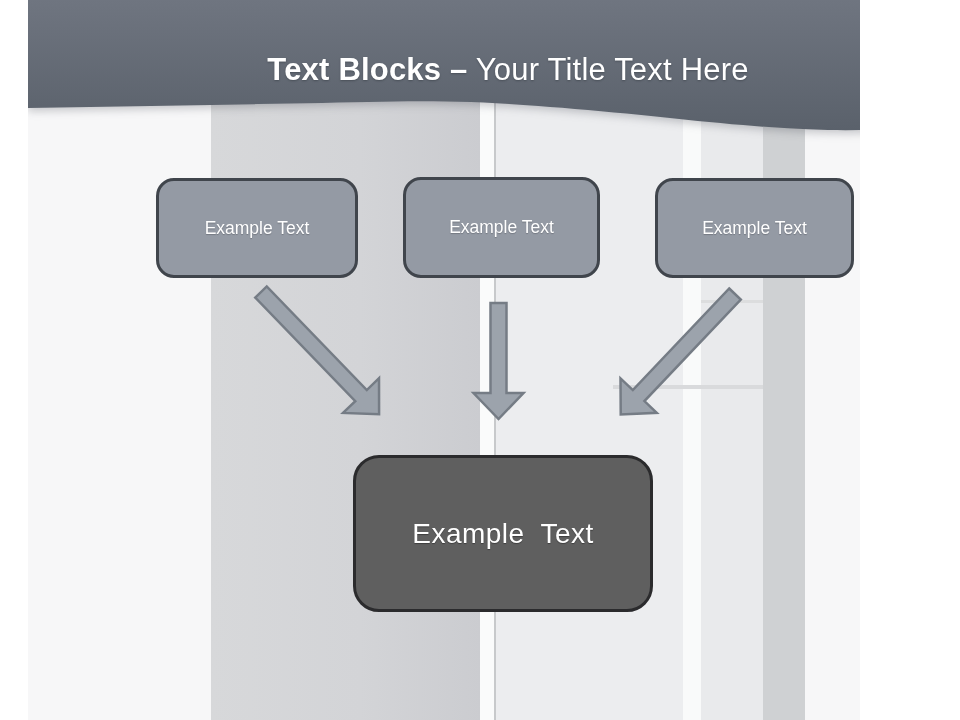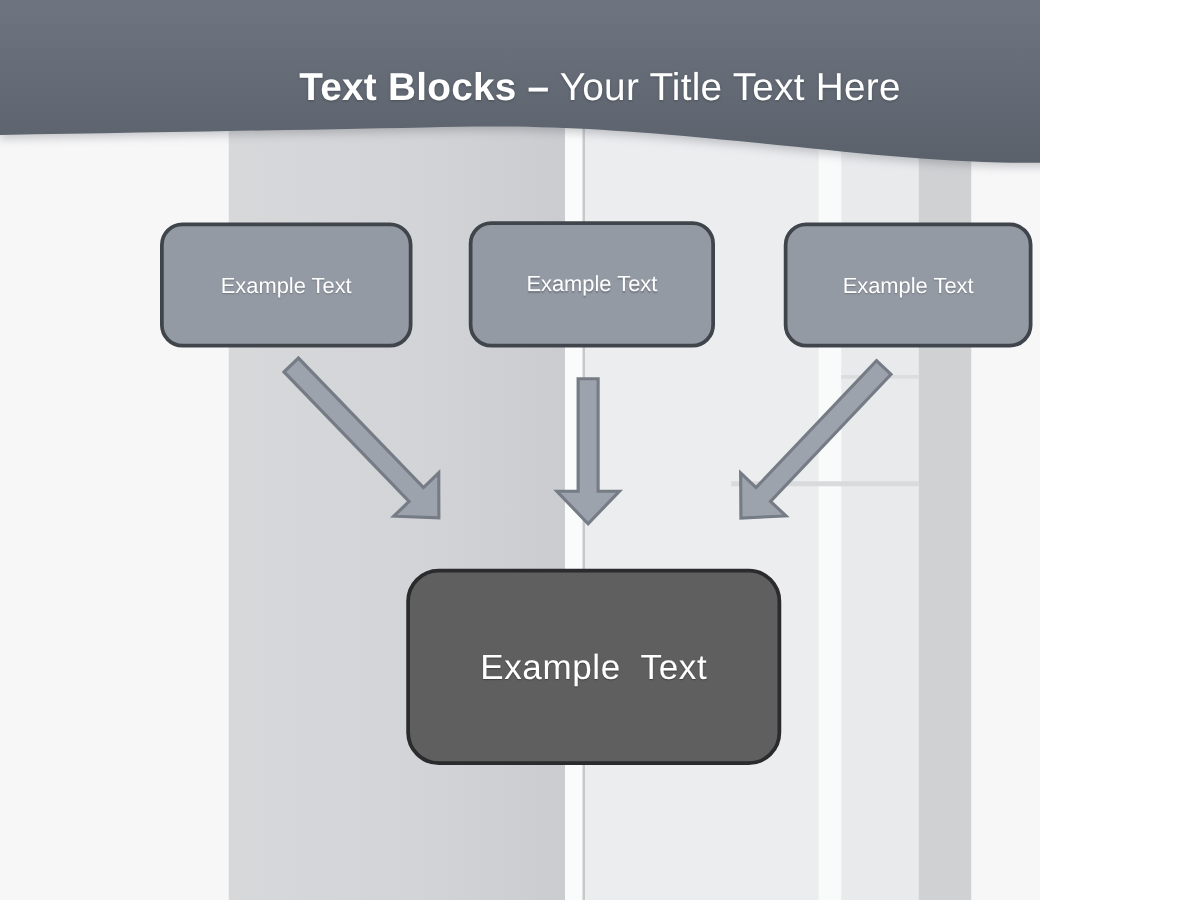--- a/index.html
+++ b/index.html
@@ -4,21 +4,21 @@
 <style>
   :root{
     --band-top:#6f7580; --band-bottom:#5a616b;
     --block-fill:#949aa4; --block-border:#40454c;
     --center-fill:#5f5f5f; --center-border:#2b2b2d;
     --arrow-fill:#9ca3ac; --arrow-outline:#757c85;
     --label-color:#ffffff; --base-bg:#f7f7f8;
   }
   html,body{margin:0;padding:0;}
   body{font-family:"Liberation Sans",sans-serif;}
-  .slide{position:relative;width:832px;height:720px;overflow:hidden;background:var(--base-bg);}
+  .slide{position:relative;width:832px;height:720px;overflow:hidden;background:var(--base-bg);margin-left:28px;}
 
   
   .bg{position:absolute;inset:0;}
   .stripe{position:absolute;top:88px;height:632px;}
   .s-left-door{left:183px;width:270px;background:linear-gradient(90deg,#d7d8da 0%,#d3d4d7 55%,#cbccd0 100%);}
   .s-door-edge{left:452px;width:14px;background:#fafbfb;border-right:2px solid #c7c9cb;}
   .s-interior{left:468px;width:187px;background:#ecedef;}
   .s-white-strip{left:655px;width:18px;background:#f9fafa;}
   .s-right-panel{left:673px;width:62px;background:#e9eaec;}
   .s-right-band{left:735px;width:42px;background:#cfd1d3;}

